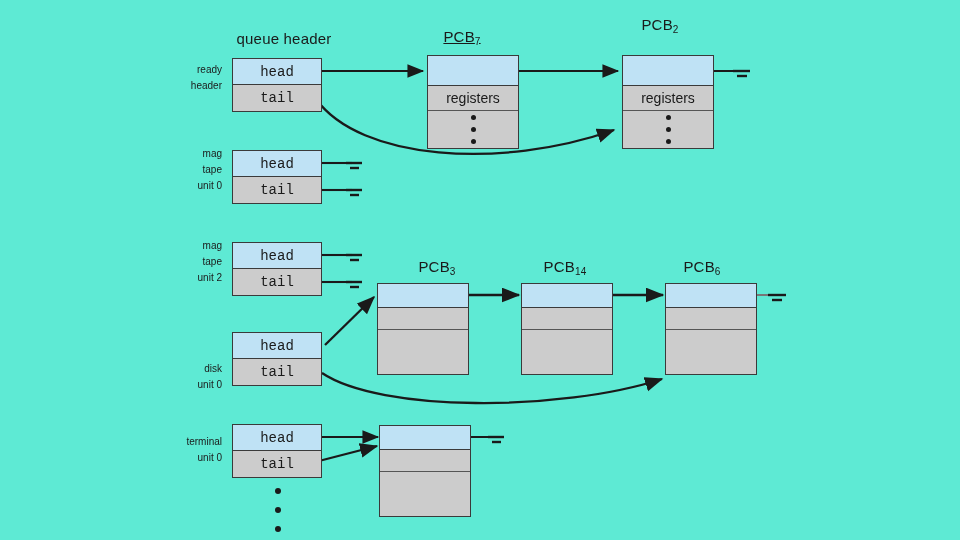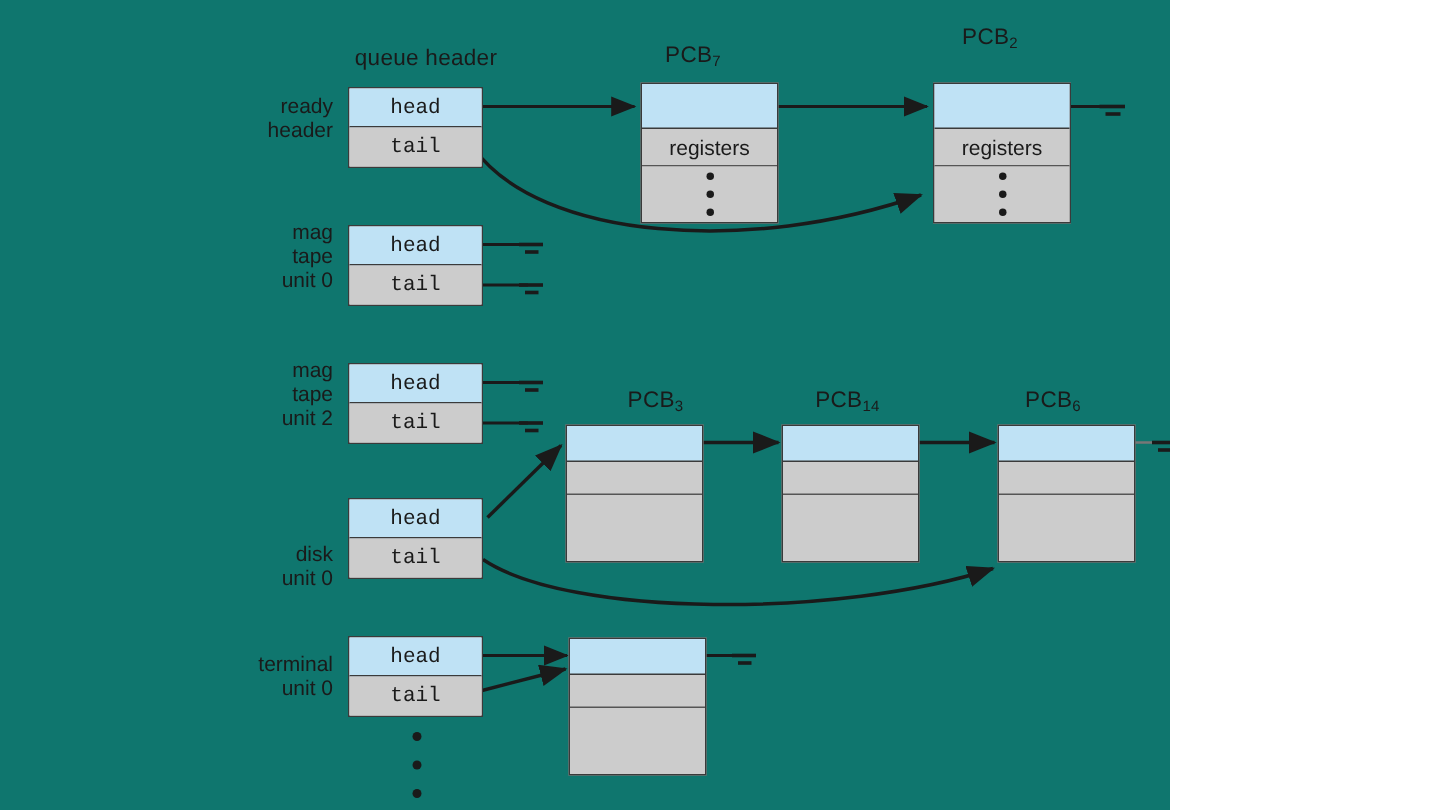--- a/index.html
+++ b/index.html
@@ -2,44 +2,44 @@
 <html><head>
 <meta charset="utf-8">
 <style>
   html, body {
     margin: 0;
     padding: 0;
     background: #ffffff;
   }
   #canvas {
     position: relative;
-    width: 780px;
+    width: 960px;
     height: 540px;
-    background: #0f766e;
+    background: #5eead4;
     font-family: "Liberation Sans", sans-serif;
     overflow: hidden;
   }
   
   .col-title {
     position: absolute;
     font-size: 15px;
     color: #1a1a1a;
     white-space: nowrap;
     text-align: center;
     letter-spacing: .2px;
   }
   .col-title sub {
     font-size: 10px;
     vertical-align: baseline;
     position: relative;
     top: 3px;
   }
   .row-label {
     position: absolute;
-    font-size: 14px;
+    font-size: 10px;
     color: #1a1a1a;
     text-align: right;
     line-height: 16px;
     white-space: nowrap;
   }
   
   .qbox {
     position: absolute;
     box-sizing: border-box;
     border: 1.4px solid #3a3a3a;
@@ -183,21 +183,21 @@
     <path d="M 315,462 L 377,446" fill="none" stroke="#1a1a1a" stroke-width="2.3" marker-end="url(#ah)"></path>
 
     <line x1="455" y1="437" x2="495" y2="437" stroke="#1a1a1a" stroke-width="2.1"></line>
     <line x1="488" y1="437" x2="504" y2="437" stroke="#1a1a1a" stroke-width="2.4"></line>
     <line x1="492" y1="442" x2="501" y2="442" stroke="#1a1a1a" stroke-width="2.4"></line>
   </svg>
 
   <div class="col-title" style="left:228px; top:30px; width:112px;">
     <span>queue header</span><sub></sub>
   </div>
-  <div class="col-title" style="left:424px; top:28px; width:76px;">
+  <div class="col-title" style="left:424px; top:28px; width:76px;text-decoration:underline;">
     <span>PCB</span><sub>7</sub>
   </div>
   <div class="col-title" style="left:619px; top:16px; width:82px;">
     <span>PCB</span><sub>2</sub>
   </div>
   <div class="col-title" style="left:392px; top:258px; width:90px;">
     <span>PCB</span><sub>3</sub>
   </div>
   <div class="col-title" style="left:520px; top:258px; width:90px;">
     <span>PCB</span><sub>14</sub>

